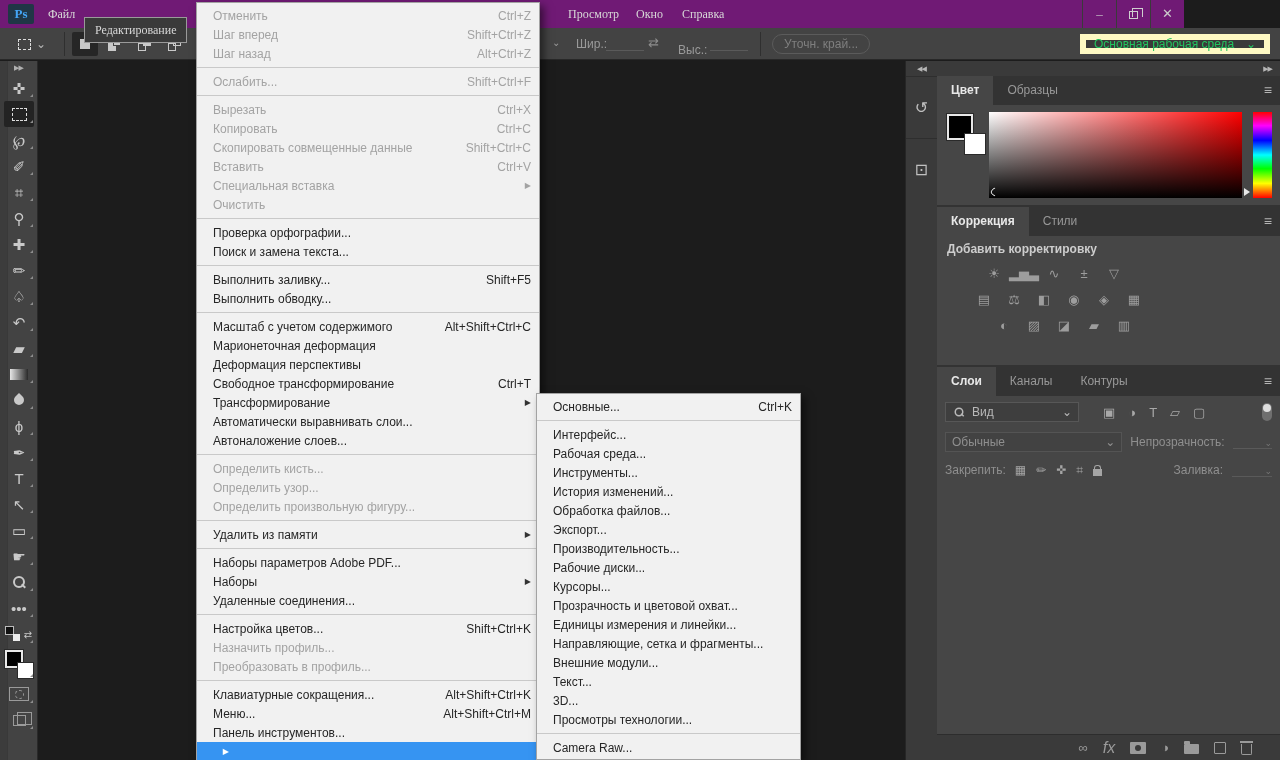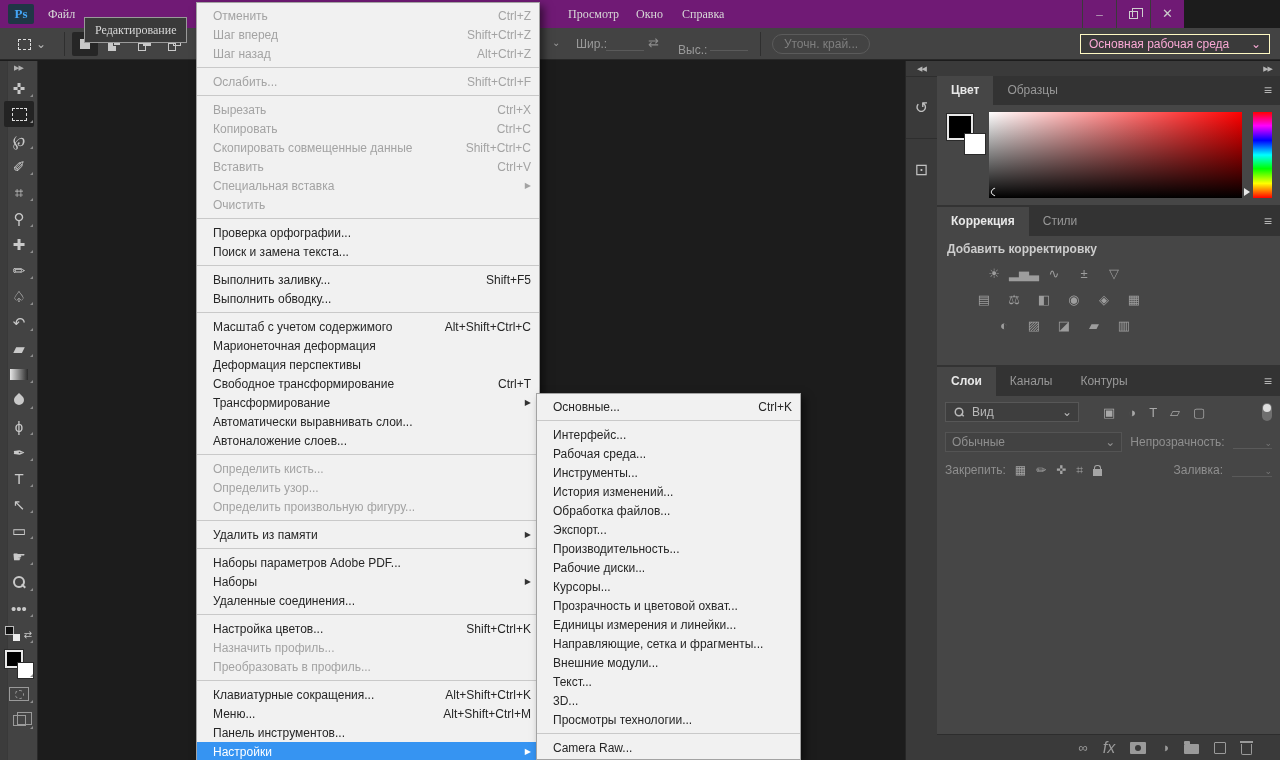--- a/index.html
+++ b/index.html
@@ -33,21 +33,21 @@
   .sq { display:inline-block; background:#c9c9c9; }
   .mode-two { position:relative; width:14px; height:13px; }
   .mode-two i { position:absolute; display:block; }
   #width-label { position:absolute; left:576px; top:9px; }
   #height-label { position:absolute; left:678px; top:15px; }
   .obar-input { position:absolute; top:8px; width:38px; height:15px; border-bottom:1px solid #5a5a5a; }
   #swap-dims { position:absolute; left:648px; top:7px; color:#8d8d8d; font-size:13px; }
   #refine-edge { position:absolute; left:772px; top:6px; width:98px; height:20px; border:1px solid #5b5b5b;
     border-radius:10px; color:#7f7f7f; text-align:center; line-height:18px; }
   #workspace-select { position:absolute; right:10px; top:6px; width:190px; height:20px; background:#3a3a3a;
-    border:1px solid #fef9c3; color:#f9a8d4; display:flex; align-items:center; padding:0 8px; gap:6px; }
+    border:6px solid #fef9c3; color:#22c55e; display:flex; align-items:center; padding:0 8px; gap:6px; }
   #workspace-select .lbl { flex:1; }
   #stray-chevron { position:absolute; left:552px; top:9px; color:#9a9a9a; font-size:10px; }
 
   
   #toolbar { position:absolute; left:0; top:61px; width:38px; height:699px; background:#434343;
     border-right:1px solid #2a2a2a; }
   #toolbar-grip { position:absolute; left:0; top:0; width:8px; height:699px; background:#3c3c3c;
     border-right:1px solid #393939; }
   #toolbar-expand { height:14px; color:#b0b0b0; font-size:7px; text-align:center; line-height:14px; letter-spacing:-1px; }
   .tool { width:38px; height:26px; display:flex; align-items:center; justify-content:center;
@@ -585,21 +585,20 @@
       <span class="mi-shortcut">Alt+Shift+Ctrl+K</span>
     </div>
     <div class="menu-item">
       <span class="mi-label">Меню...</span>
       <span class="mi-shortcut">Alt+Shift+Ctrl+M</span>
     </div>
     <div class="menu-item">
       <span class="mi-label">Панель инструментов...</span>
     </div>
     <div class="menu-item highlighted">
-      <span class="mi-label">Настройки</span>
       <span class="mi-arrow">▶</span>
     </div>
   </div>
 
 <div id="prefs-menu" class="menu-panel">
     <div class="menu-item">
       <span class="mi-label">Основные...</span>
       <span class="mi-shortcut">Ctrl+K</span>
     </div>
     <div class="menu-sep"></div>

